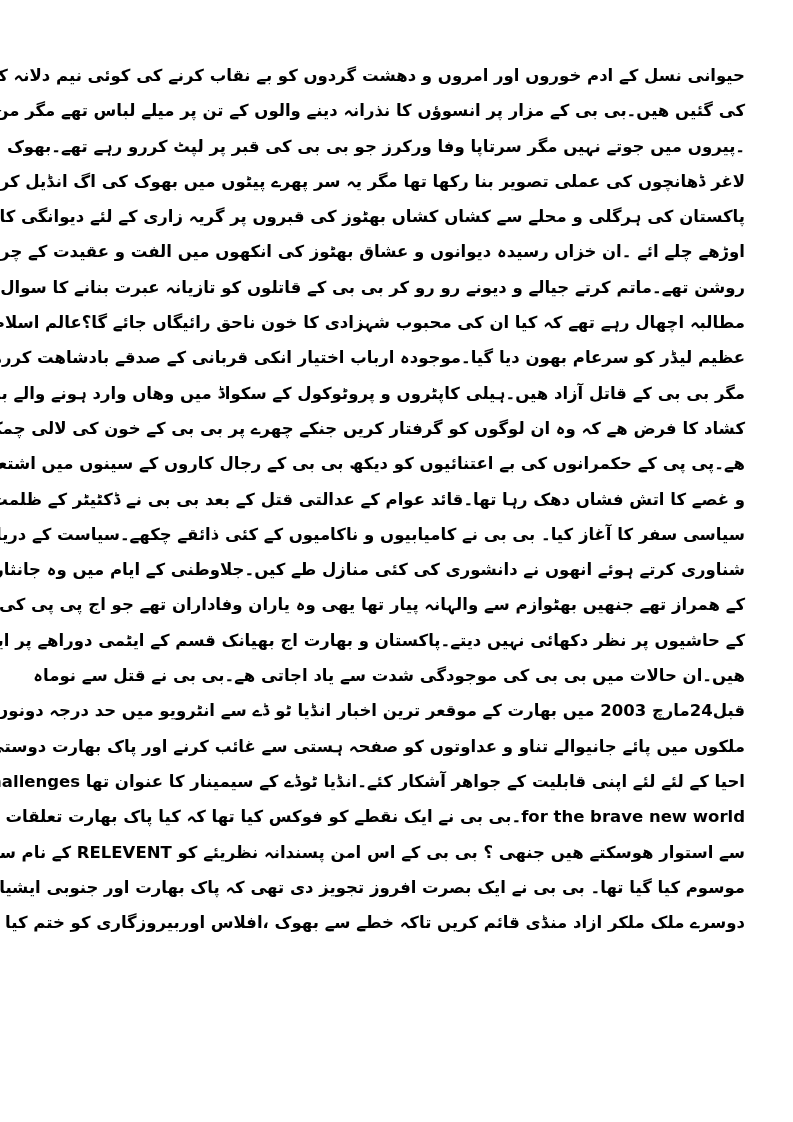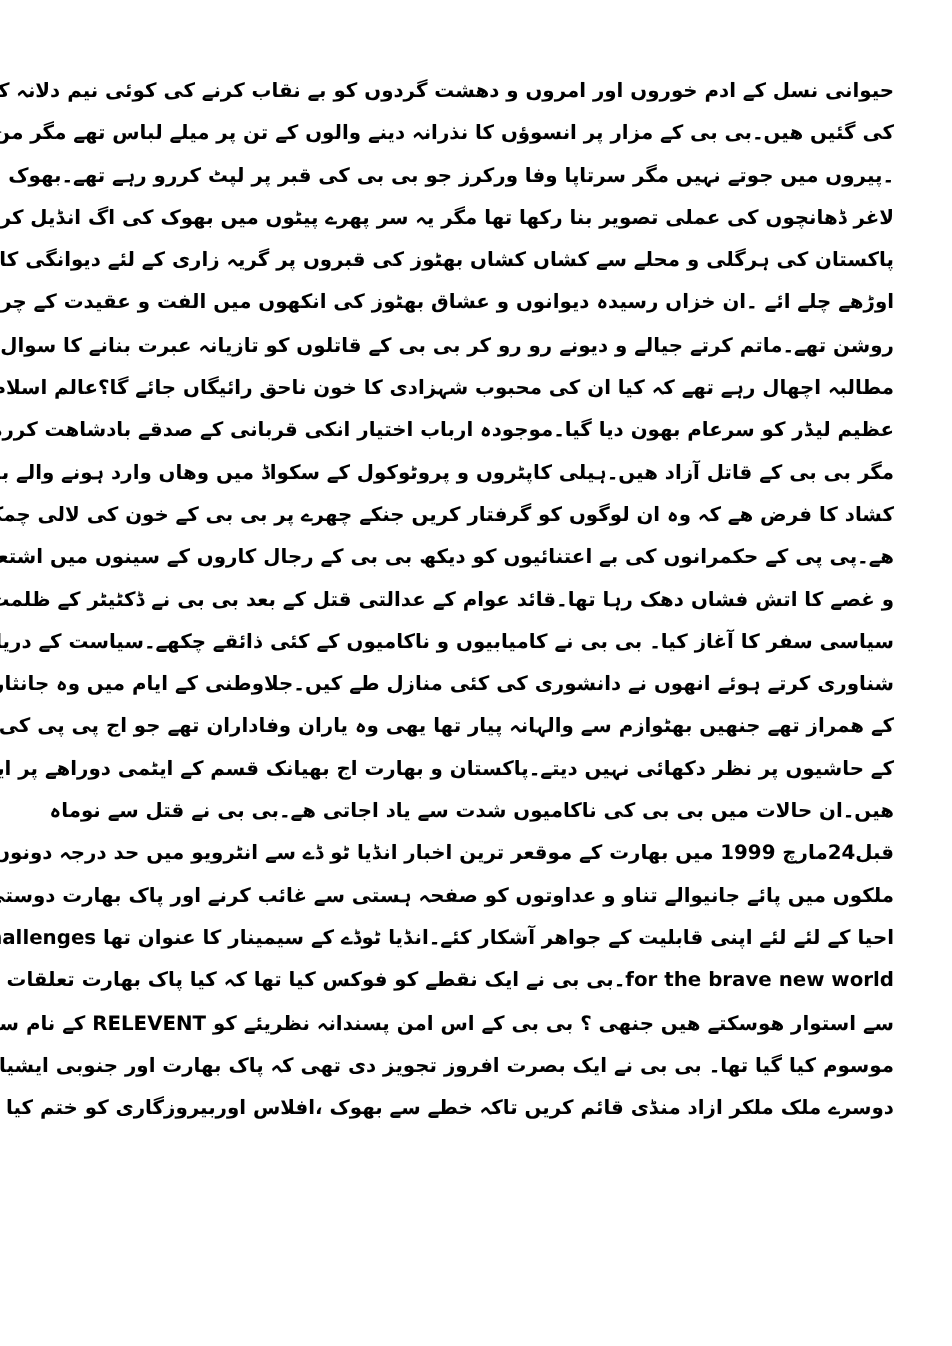--- a/index.html
+++ b/index.html
@@ -61,22 +61,22 @@
       <span class="line">مطالبہ اچھال رہے تھے کہ کیا ان کی محبوب شہزادی کا خون ناحق رائیگاں جائے گا؟عالم اسلام کی</span>
       <span class="line">عظیم لیڈر کو سرعام بھون دیا گیا۔موجودہ ارباب اختیار انکی قربانی کے صدقے بادشاھت کررھے ھیں</span>
       <span class="line">مگر بی بی کے قاتل آزاد ھیں۔ہیلی کاپٹروں و پروٹوکول کے سکواڈ میں وھاں وارد ہونے والے بست</span>
       <span class="line">کشاد کا فرض ھے کہ وہ ان لوگوں کو گرفتار کریں جنکے چھرے پر بی بی کے خون کی لالی چمک رہی</span>
       <span class="line">ھے۔پی پی کے حکمرانوں کی بے اعتنائیوں کو دیکھ بی بی کے رجال کاروں کے سینوں میں اشتعال و غم</span>
       <span class="line">و غصے کا اتش فشاں دھک رہا تھا۔قائد عوام کے عدالتی قتل کے بعد بی بی نے ڈکٹیٹر کے ظلمت کدوں سے</span>
       <span class="line">سیاسی سفر کا آغاز کیا۔ بی بی نے کامیابیوں و ناکامیوں کے کئی ذائقے چکھے۔سیاست کے دریا کی</span>
       <span class="line">شناوری کرتے ہوئے انھوں نے دانشوری کی کئی منازل طے کیں۔جلاوطنی کے ایام میں وہ جانثار بی بی</span>
       <span class="line">کے ھمراز تھے جنھیں بھٹوازم سے والہانہ پیار تھا یھی وہ یاران وفاداران تھے جو اج پی پی کی فرنٹ لائن</span>
       <span class="line">کے حاشیوں پر نظر دکھائی نہیں دیتے۔پاکستان و بھارت اج بھیانک قسم کے ایٹمی دوراھے پر ایستادہ</span>
-      <span class="line short">ھیں۔ان حالات میں بی بی کی ناکامیوں شدت سے یاد اجاتی ھے۔بی بی نے قتل سے نوماہ</span>
-      <span class="line">قبل24مارچ 1999 میں بھارت کے موقعر ترین اخبار انڈیا ٹو ڈے سے انٹرویو میں حد درجہ دونوں</span>
+      <span class="line short">ھیں۔ان حالات میں بی بی کی موجودگی شدت سے یاد اجاتی ھے۔بی بی نے قتل سے نوماہ</span>
+      <span class="line">قبل24مارچ 2003 میں بھارت کے موقعر ترین اخبار انڈیا ٹو ڈے سے انٹرویو میں حد درجہ دونوں</span>
       <span class="line">ملکوں میں پائے جانیوالے تناو و عداوتوں کو صفحہ ہستی سے غائب کرنے اور پاک بھارت دوستی کے</span>
       <span class="line">احیا کے لئے لئے اپنی قابلیت کے جواھر آشکار کئے۔انڈیا ٹوڈے کے سیمینار کا عنوان تھا challenges</span>
       <span class="line">for the brave new world۔بی بی نے ایک نقطے کو فوکس کیا تھا کہ کیا پاک بھارت تعلقات نئے سرے</span>
       <span class="line">سے استوار ھوسکتے ھیں جنھی ؟ بی بی کے اس امن پسندانہ نظریئے کو RELEVENT کے نام سے</span>
       <span class="line short">موسوم کیا گیا تھا۔ بی بی نے ایک بصرت افروز تجویز دی تھی کہ پاک بھارت اور جنوبی ایشیا کے</span>
       <span class="line short">دوسرے ملک ملکر ازاد منڈی قائم کریں تاکہ خطے سے بھوک ،افلاس اوربیروزگاری کو ختم کیا جائے۔بی</span>
     </div>
 </div>
 
 </body></html>

